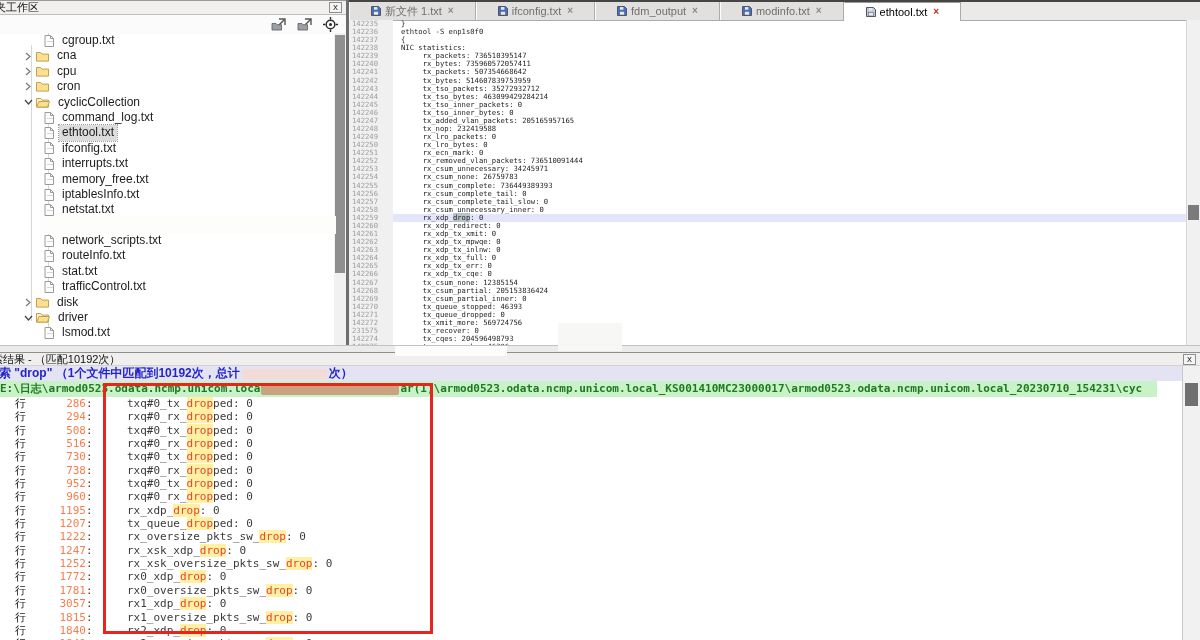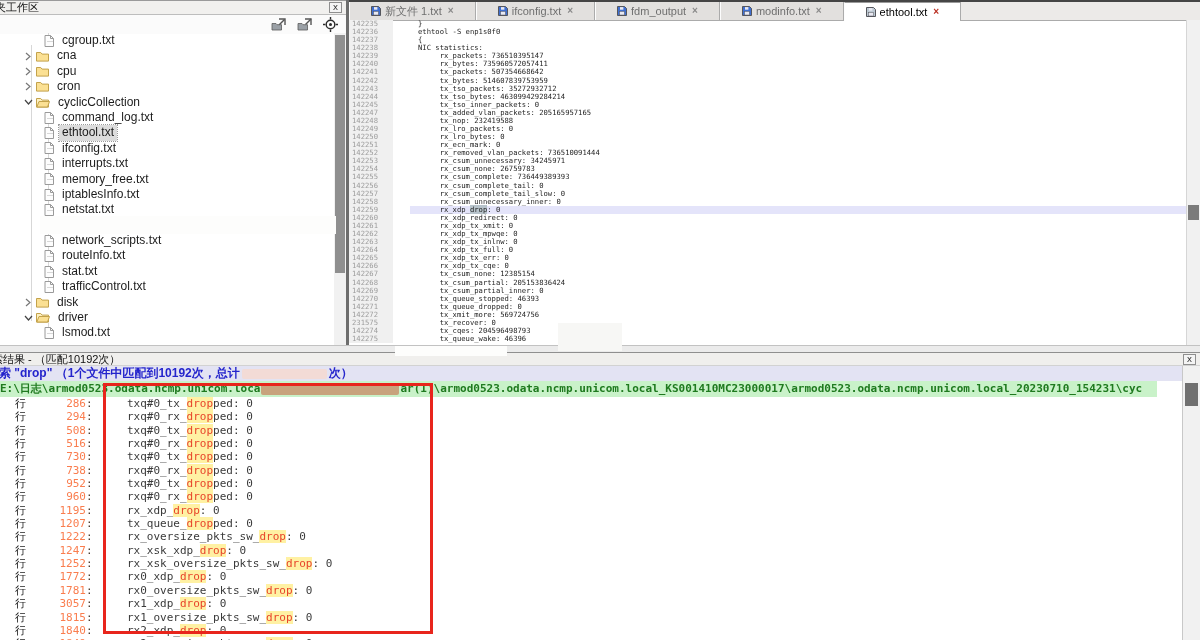--- a/index.html
+++ b/index.html
@@ -33,21 +33,21 @@
   .editor-panel{position:absolute;left:349px;top:0;right:0;height:348px;background:#fff;border-top:2px solid #454545;box-sizing:border-box;}
   .tabbar{height:18px;background:#eceae8;border-bottom:1px solid #ababab;display:flex;align-items:stretch;font-size:11px;}
   .tab{display:flex;align-items:center;padding:0 21px;border-right:1px solid #ababab;border-left:1px solid #fdfdfd;
        background:#e2e0de;color:#6f6f6f;cursor:pointer;white-space:nowrap;}
   .tab .flop{margin-right:4px;display:inline-flex;}
   .tab .tclose{margin-left:6px;font-size:10px;line-height:10px;color:#8a8a8a;font-weight:bold;cursor:pointer;}
   .tab.active{background:#ffffff;color:#000;margin-bottom:-1px;border-top:1px solid #9a9a9a;}
   .tab.active .tclose{color:#b92d20;}
   .editor-body{position:absolute;left:0;top:18px;right:0;bottom:0;overflow:hidden;
                font-family:"DejaVu Sans Mono",monospace;font-size:7.2px;}
-  .ed-row{display:flex;height:8.08px;line-height:8.08px;gap:17px;}
+  .ed-row{display:flex;height:8.08px;line-height:8.08px;}
   .ed-num{width:44px;background:#f0f0f0;color:#9c9c9c;padding-left:3px;box-sizing:border-box;letter-spacing:0;}
   .ed-code{flex:1;white-space:pre;color:#1e1e1e;padding-left:8px;}
   .ed-code.cur{background:#e4e4fa;}
   .ed-match{background:#b7c3cb;}
   .ed-scrollbar{position:absolute;right:0;top:0;width:13px;bottom:0;background:#f1f1f1;border-left:1px solid #d6d6d6;}
   .ed-scrollbar .thumb{position:absolute;left:1px;right:1px;top:185px;height:15px;background:#7b7b7b;}
   
   .h-splitter{position:absolute;left:0;top:345px;width:1200px;height:7px;background:#ebebeb;border-top:1px solid #c2c2c2;}
   
   .results-panel{position:absolute;left:0;top:352px;width:1200px;height:288px;background:#fff;}
@@ -417,20 +417,24 @@
           </div>
           <div class="ed-row">
             <span class="ed-num">142244</span>
             <span class="ed-code">     tx_tso_bytes: 463099429284214</span>
           </div>
           <div class="ed-row">
             <span class="ed-num">142245</span>
             <span class="ed-code">     tx_tso_inner_packets: 0</span>
           </div>
           <div class="ed-row">
+            <span class="ed-num">142246</span>
+            <span class="ed-code">     tx_tso_inner_bytes: 0</span>
+          </div>
+          <div class="ed-row">
             <span class="ed-num">142247</span>
             <span class="ed-code">     tx_added_vlan_packets: 205165957165</span>
           </div>
           <div class="ed-row">
             <span class="ed-num">142248</span>
             <span class="ed-code">     tx_nop: 232419588</span>
           </div>
           <div class="ed-row">
             <span class="ed-num">142249</span>
             <span class="ed-code">     rx_lro_packets: 0</span>

